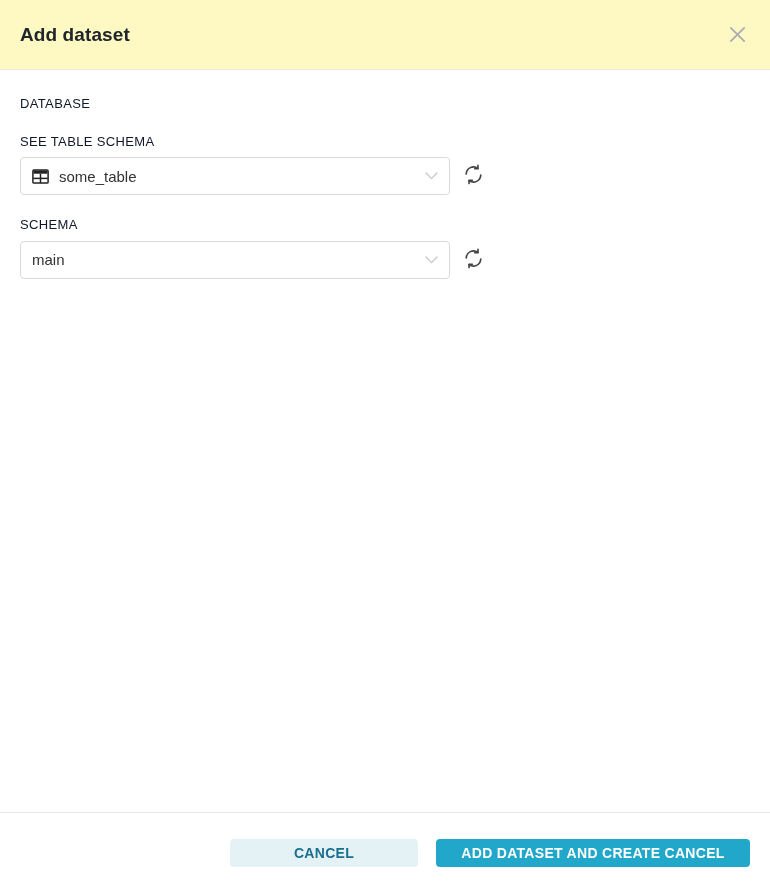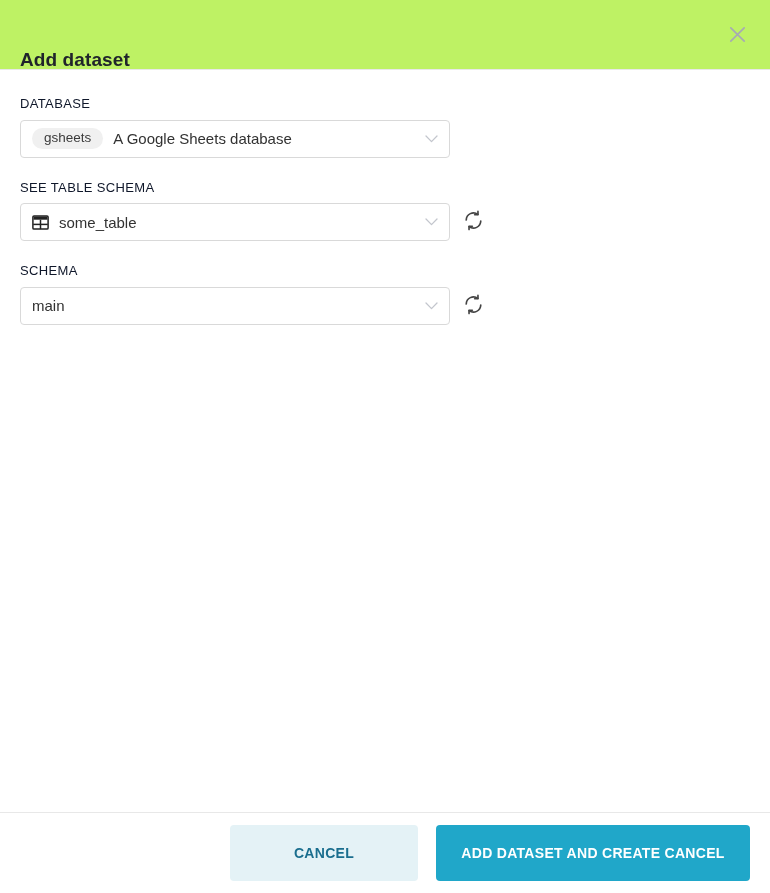--- a/index.html
+++ b/index.html
@@ -21,24 +21,24 @@
     display: flex;
     flex-direction: column;
     background: #ffffff;
     position: relative;
   }
 
   
   .modal-header {
     height: 70px;
     flex: 0 0 70px;
-    background: #bef264;
+    background: #fef9c3;
     border-bottom: 1px solid #e8e8e8;
     display: flex;
-    align-items: flex-end;
+    align-items: center;
     padding: 0 32px 0 20px;
     position: relative;
   }
   .modal-title {
     font-size: 19px;
     font-weight: 600;
     color: #20242b;
     letter-spacing: 0.1px;
     line-height: 1;
   }
@@ -156,21 +156,21 @@
     gap: 18px;
     padding: 0 20px;
   }
 
   .btn {
     border: none;
     border-radius: 4px;
     font-size: 14px;
     font-weight: 700;
     letter-spacing: 0.3px;
-    height: 56px;
+    height: 28px;
     cursor: pointer;
     font-family: "Liberation Sans", sans-serif;
     display: inline-flex;
     align-items: center;
     justify-content: center;
     padding: 0 22px;
   }
   .btn-cancel {
     background: #e4f2f6;
     color: #1a6e8e;
@@ -195,33 +195,20 @@
           <path d="M2.8 2.8 L16.2 16.2 M16.2 2.8 L2.8 16.2" stroke="#a7aab4" stroke-width="1.7" stroke-linecap="round"></path>
         </svg>
       </span>
     </button>
   </div>
 
   <div class="modal-body">
 
     <div class="field-group">
       <div class="field-label">DATABASE</div>
-      <div class="field-row">
-        <div class="select-control">
-          <div class="select-value">
-            <span class="db-pill">gsheets</span>
-            <span class="select-value-text">A Google Sheets database</span>
-          </div>
-          <span class="chevron">
-            <svg width="13" height="8" viewBox="0 0 13 8" fill="none">
-              <path d="M1 1 L6.5 6.6 L12 1" stroke="#c3c6cd" stroke-width="1.3" stroke-linecap="round" stroke-linejoin="round"></path>
-            </svg>
-          </span>
-        </div>
-      </div>
     </div>
 
     <div class="field-group">
       <div class="field-label">SEE TABLE SCHEMA</div>
       <div class="field-row">
         <div class="select-control">
           <div class="select-value">
             <span class="table-icon">
               <svg width="17" height="17" viewBox="0 0 17 17" fill="none">
                 <rect x="0.9" y="1.9" width="15.2" height="13.2" rx="1.1" stroke="#222222" stroke-width="1.5"></rect>

